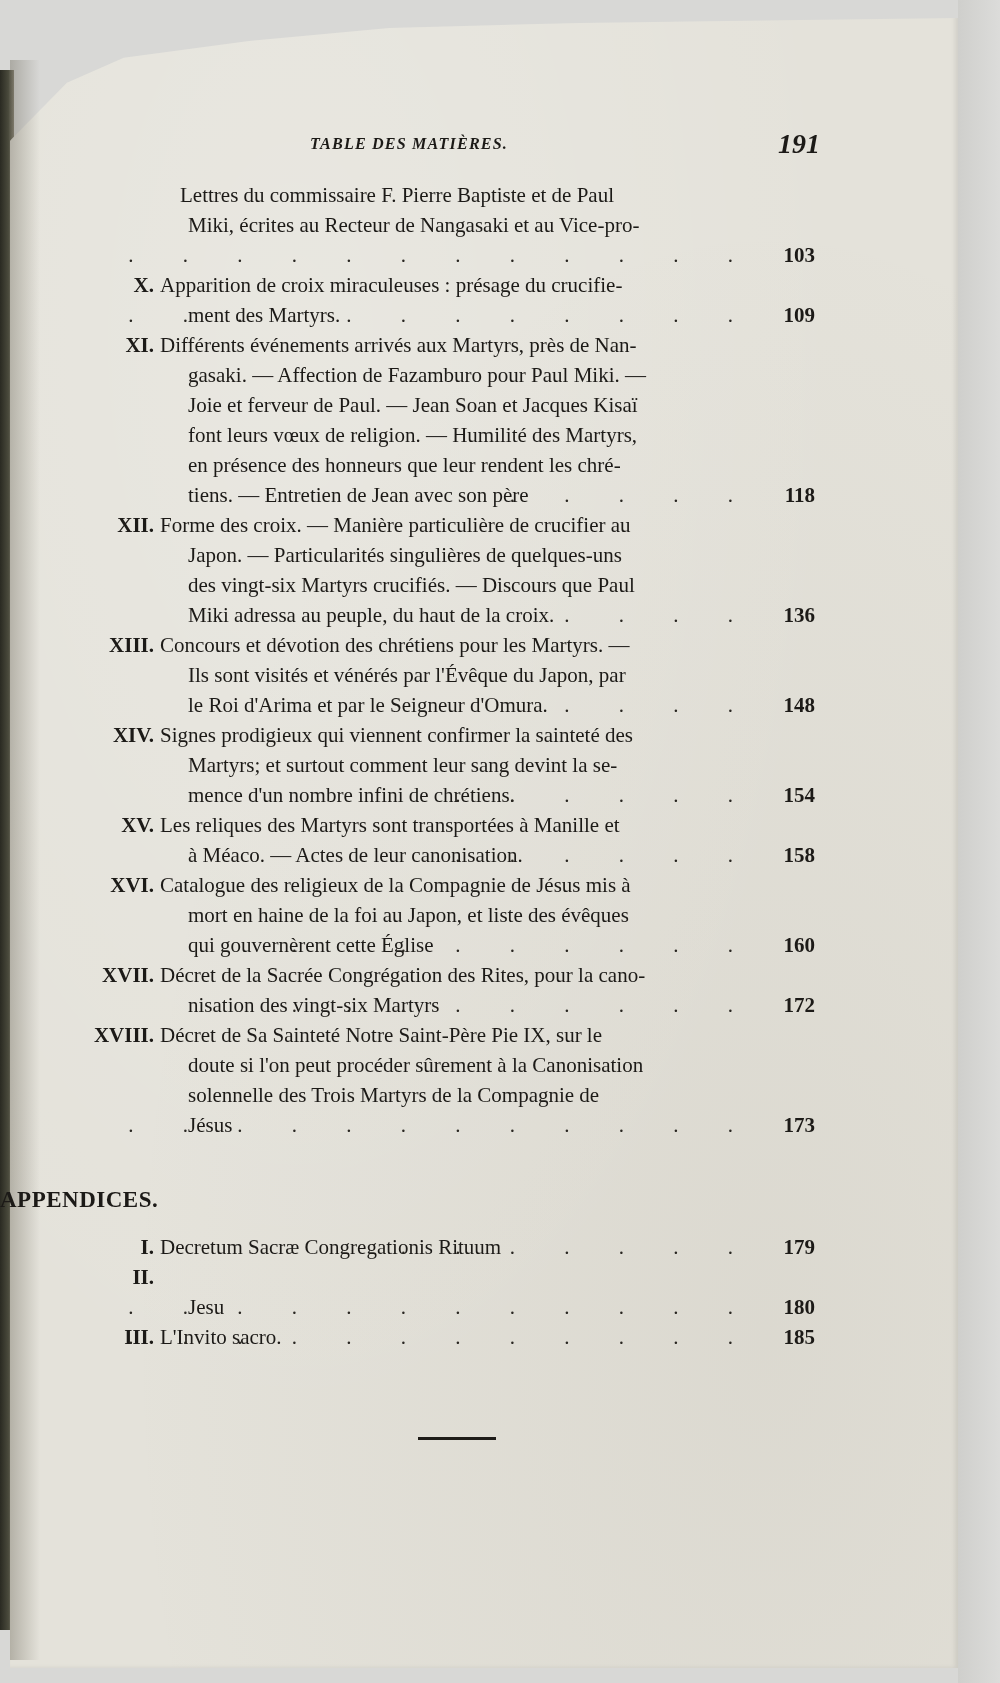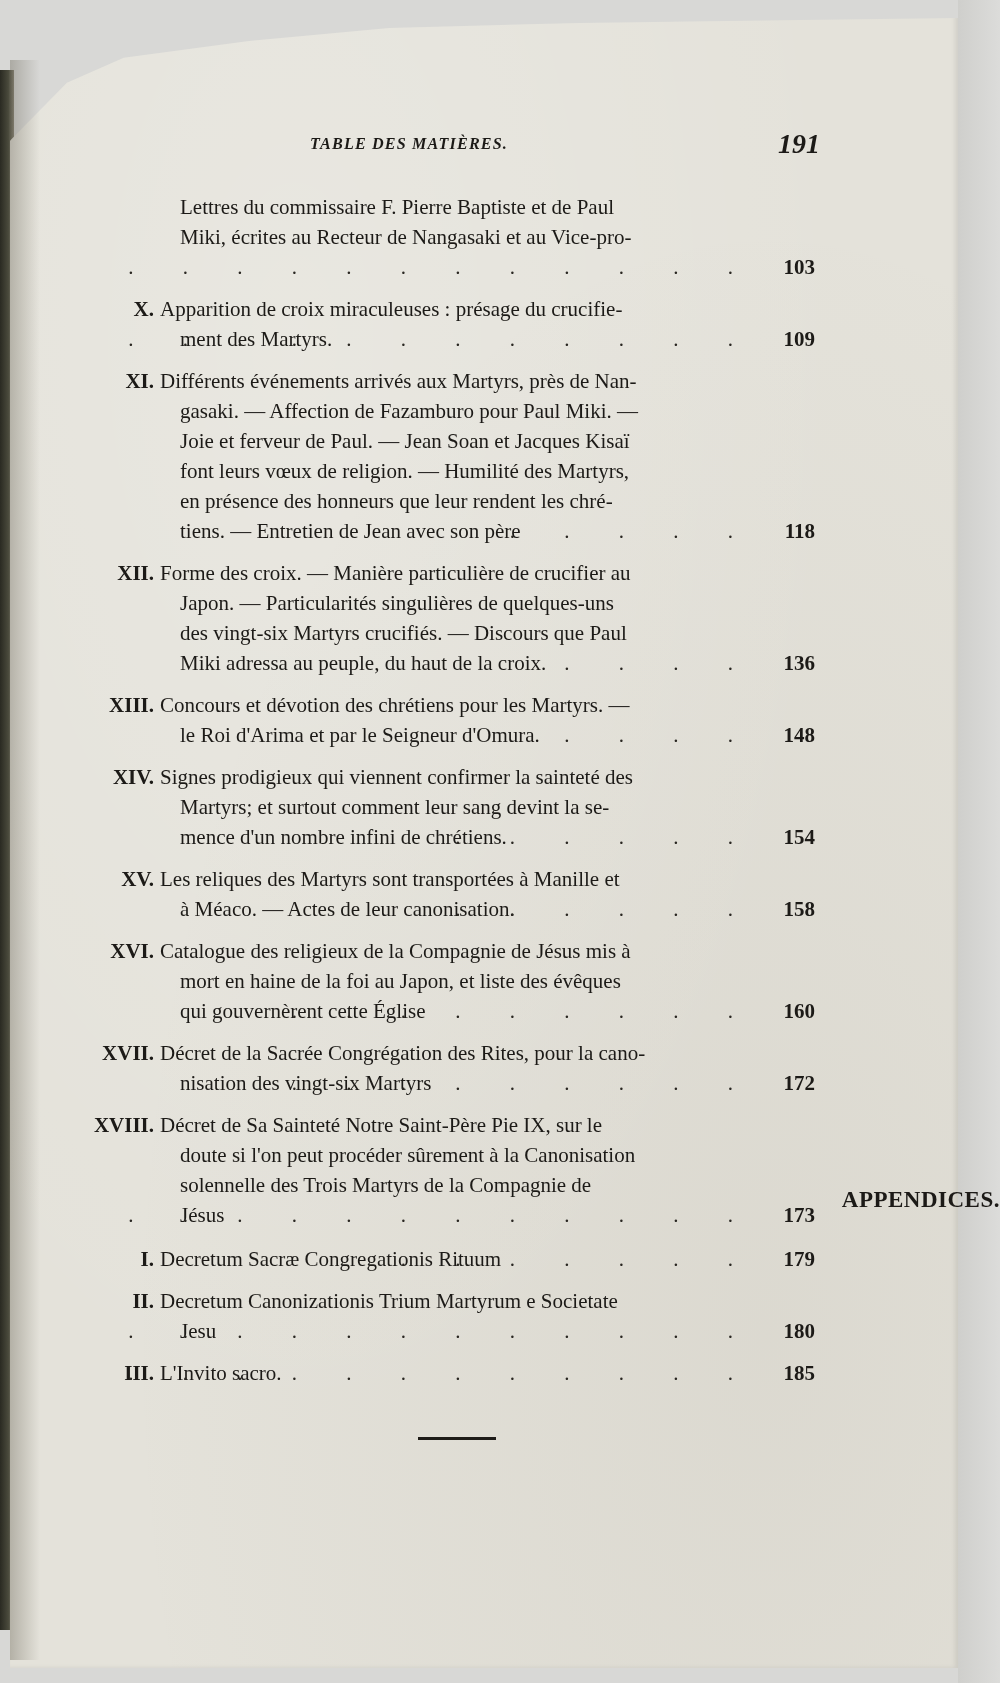--- a/index.html
+++ b/index.html
@@ -40,45 +40,45 @@
       font-size: 17px; letter-spacing: 1.2px; font-weight: bold;
       transform: scaleX(0.95); transform-origin: left;
     }
     .folio {
       position: absolute; right: 0; top: 0;
       font-size: 28px; font-weight: bold;
     }
     .toc {
       position: absolute; left: 80px; top: 180px; width: 745px;
     }
-    .entry { position: relative; margin-bottom: 0; margin-top: 12px; }
+    .entry { position: relative; margin-bottom: 0; }
     .line {
       position: relative; height: 30px; line-height: 30px;
       font-size: 21px; white-space: nowrap;
     }
     .line .num {
       position: absolute; right: calc(100% - 80px); top: 0;
       text-align: right; font-weight: bold; padding-right: 6px;
     }
     .line .txt {
-      position: absolute; left: 100px; top: 0;
+      position: absolute; left: 108px; top: 0;
       width: 590px; text-align: justify;
     }
     .line.first .txt { left: 80px; width: 610px; }
     .leader {
       position: absolute; top: 0; right: 70px;
       letter-spacing: 22px; color: #2a2722;
     }
     .page-ref {
       position: absolute; right: 10px; top: 0; width: 60px; text-align: right;
       font-weight: bold; font-size: 21px;
     }
     .section-heading {
       position: absolute; left: 0; top: 1187px; width: 1000px;
-      text-align: right; font-size: 23px; font-weight: bold; letter-spacing: 0.5px;
+      text-align: left; font-size: 23px; font-weight: bold; letter-spacing: 0.5px;
     }
     .appendix {
       position: absolute; left: 80px; top: 1232px; width: 745px;
     }
     .end-rule {
       position: absolute; left: 418px; top: 1437px; width: 78px; height: 3px;
       background: #1e1c18;
     }
   </style>
 </head>
@@ -157,20 +157,23 @@
         <span class="leader">. . . .</span>
         <span class="page-ref">136</span>
       </div>
     </div>
     <div class="entry">
       <div class="line first">
         <span class="num">XIII.</span>
         <span class="txt">Concours et dévotion des chrétiens pour les Martyrs. —</span>
       </div>
       <div class="line">
+        <span class="txt">Ils sont visités et vénérés par l'Évêque du Japon, par</span>
+      </div>
+      <div class="line">
         <span class="txt">le Roi d'Arima et par le Seigneur d'Omura.</span>
         <span class="leader">. . . .</span>
         <span class="page-ref">148</span>
       </div>
     </div>
     <div class="entry">
       <div class="line first">
         <span class="num">XIV.</span>
         <span class="txt">Signes prodigieux qui viennent confirmer la sainteté des</span>
       </div>
@@ -245,21 +248,20 @@
       <div class="line first">
         <span class="num">I.</span>
         <span class="txt">Decretum Sacræ Congregationis Rituum</span>
         <span class="leader">. . . . . . .</span>
         <span class="page-ref">179</span>
       </div>
     </div>
     <div class="entry">
       <div class="line first">
         <span class="num">II.</span>
-        <span class="txt">Decretum Canonizationis Trium Martyrum e Societate</span>
       </div>
       <div class="line">
         <span class="txt">Jesu</span>
         <span class="leader">. . . . . . . . . . . .</span>
         <span class="page-ref">180</span>
       </div>
     </div>
     <div class="entry">
       <div class="line first">
         <span class="num">III.</span>

